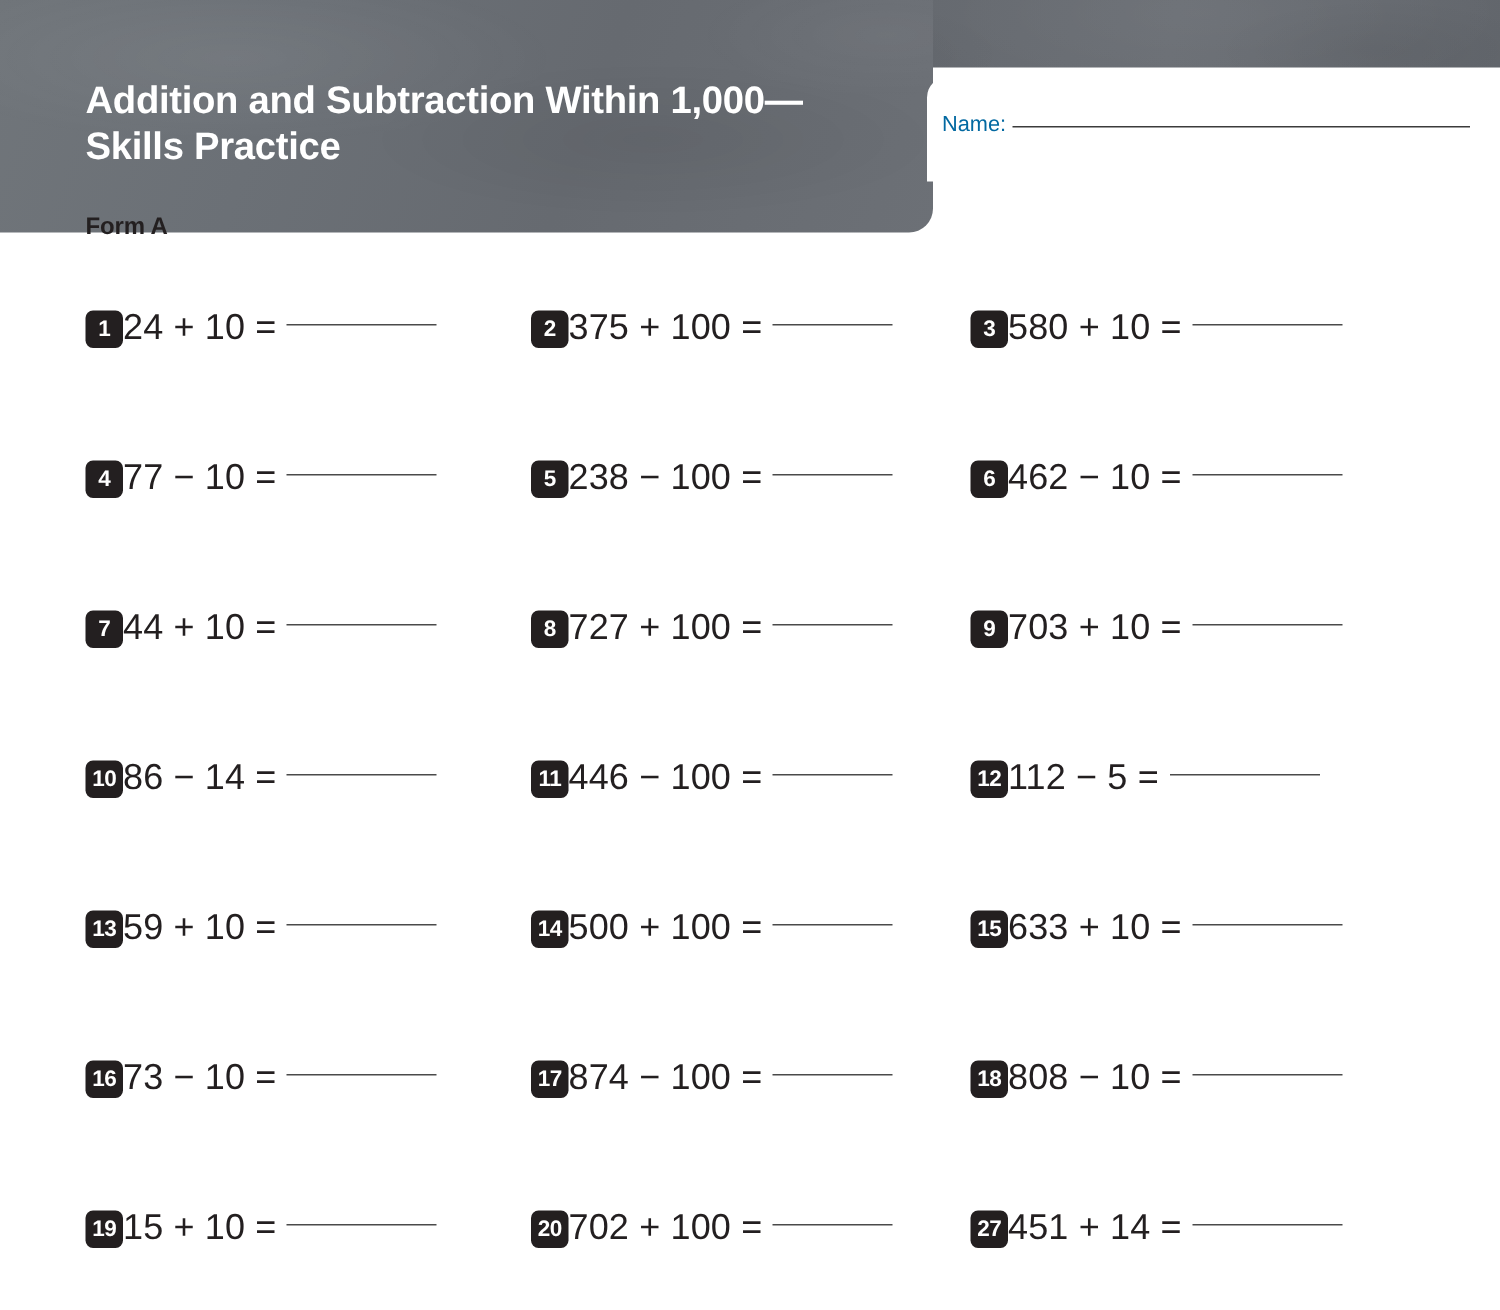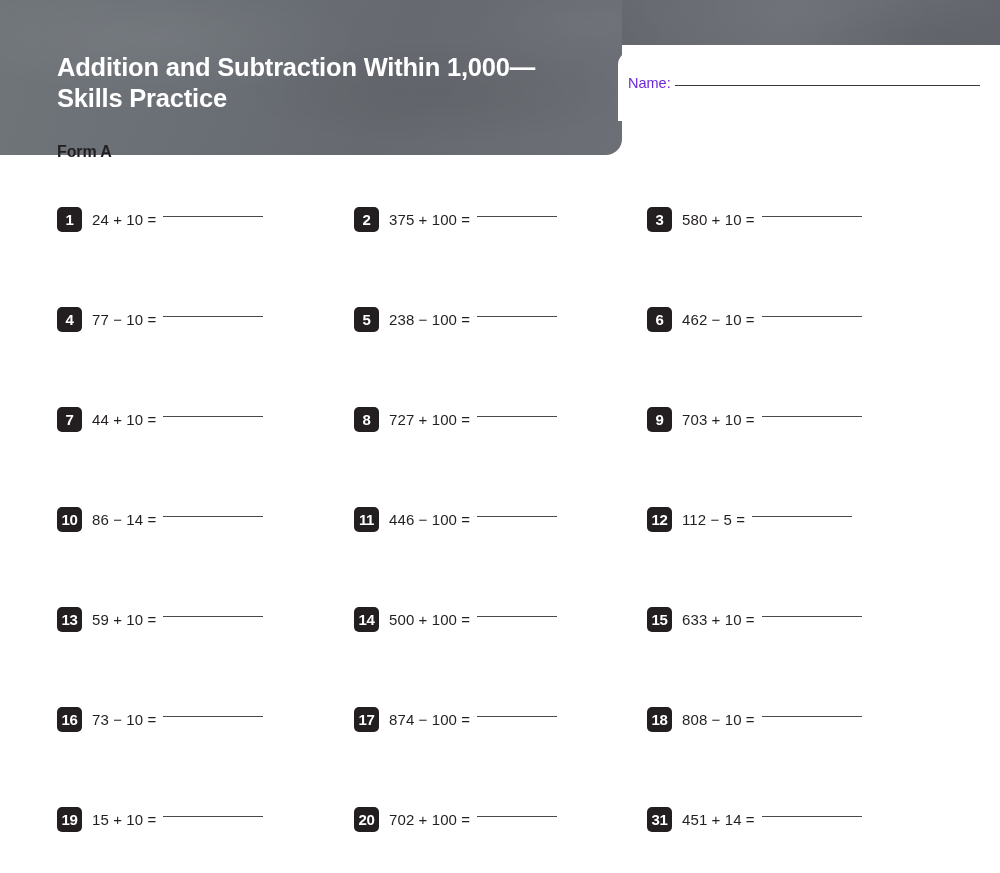--- a/index.html
+++ b/index.html
@@ -87,21 +87,21 @@
     position: absolute;
     left: 10px;
     top: 24px;
     display: flex;
     align-items: baseline;
     width: 360px;
   }
   .name-label {
     font-size: 14.5px;
     font-weight: normal;
-    color: #6d28d9;
+    color: #0369a1;
     white-space: nowrap;
     text-align: right;
   }
   .name-rule {
     flex: 1;
     height: 0;
     border-bottom: 1.6px solid #3b3b3b;
     margin-left: 4px;
     margin-right: 8px;
     position: relative;
@@ -161,22 +161,21 @@
     background: #231f20;
     color: #ffffff;
     border-radius: 5px;
     font-size: 15px;
     font-weight: bold;
     line-height: 25px;
     text-align: center;
     letter-spacing: -0.4px;
   }
   .expr {
-    margin-left: 10px;
-    font-size: 15px;
+    font-size: 24px;
     color: #231f20;
     white-space: nowrap;
     letter-spacing: 0.1px;
   }
   .ansline {
     display: inline-block;
     height: 0;
     border-bottom: 1.7px solid #4a4a4a;
     margin-left: 7px;
     position: relative;
@@ -327,20 +326,20 @@
         <span class="badge">19</span>
         <span class="expr">15 + 10 =</span>
         <span class="ansline"></span>
       </div>
       <div class="prob col2">
         <span class="badge">20</span>
         <span class="expr">702 + 100 =</span>
         <span class="ansline"></span>
       </div>
       <div class="prob col3">
-        <span class="badge">31</span>
+        <span class="badge">27</span>
         <span class="expr">451 + 14 =</span>
         <span class="ansline"></span>
       </div>
     </div>
 
   </div>
 </div>
 
 </body></html>

